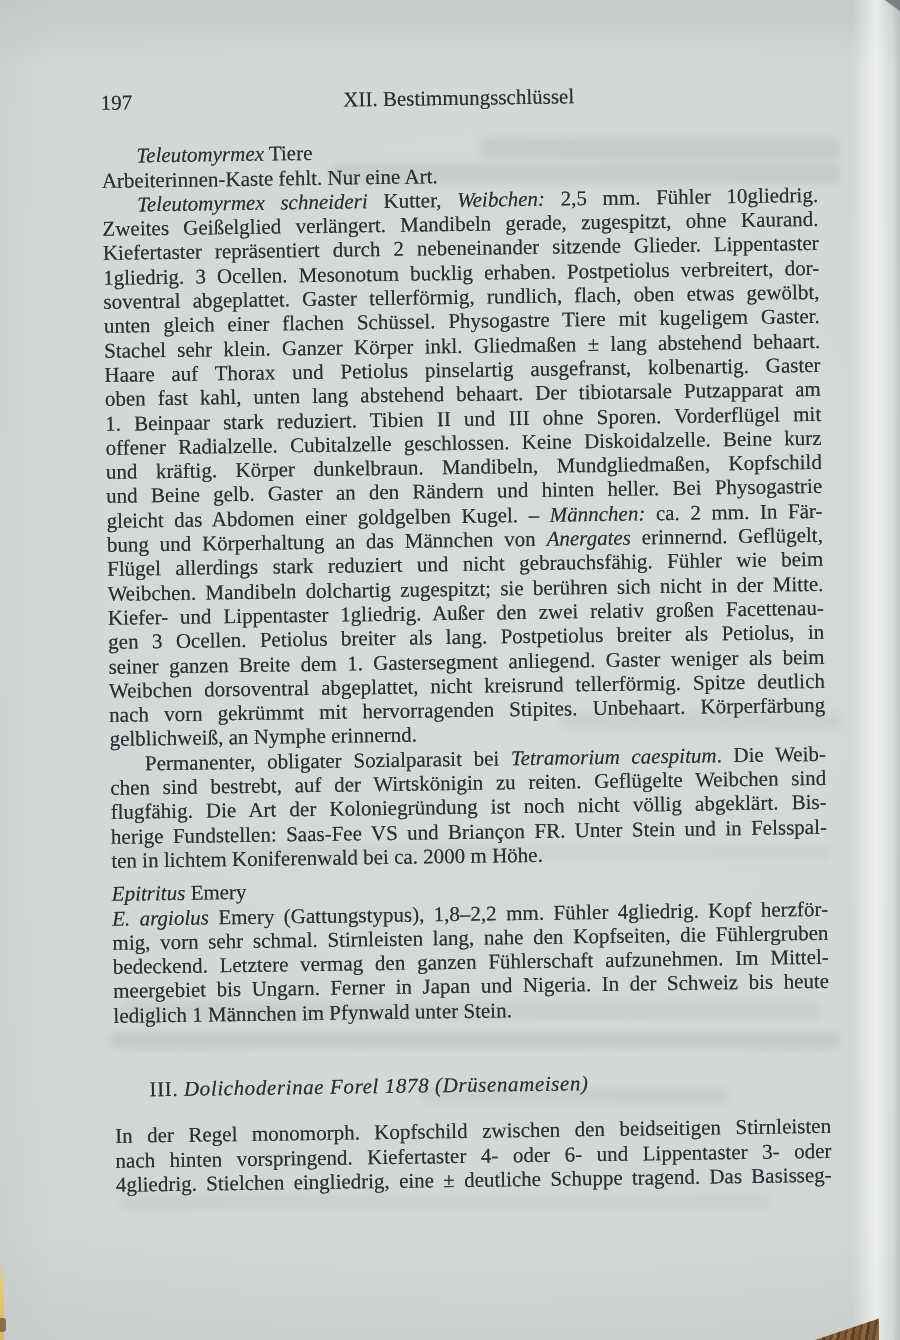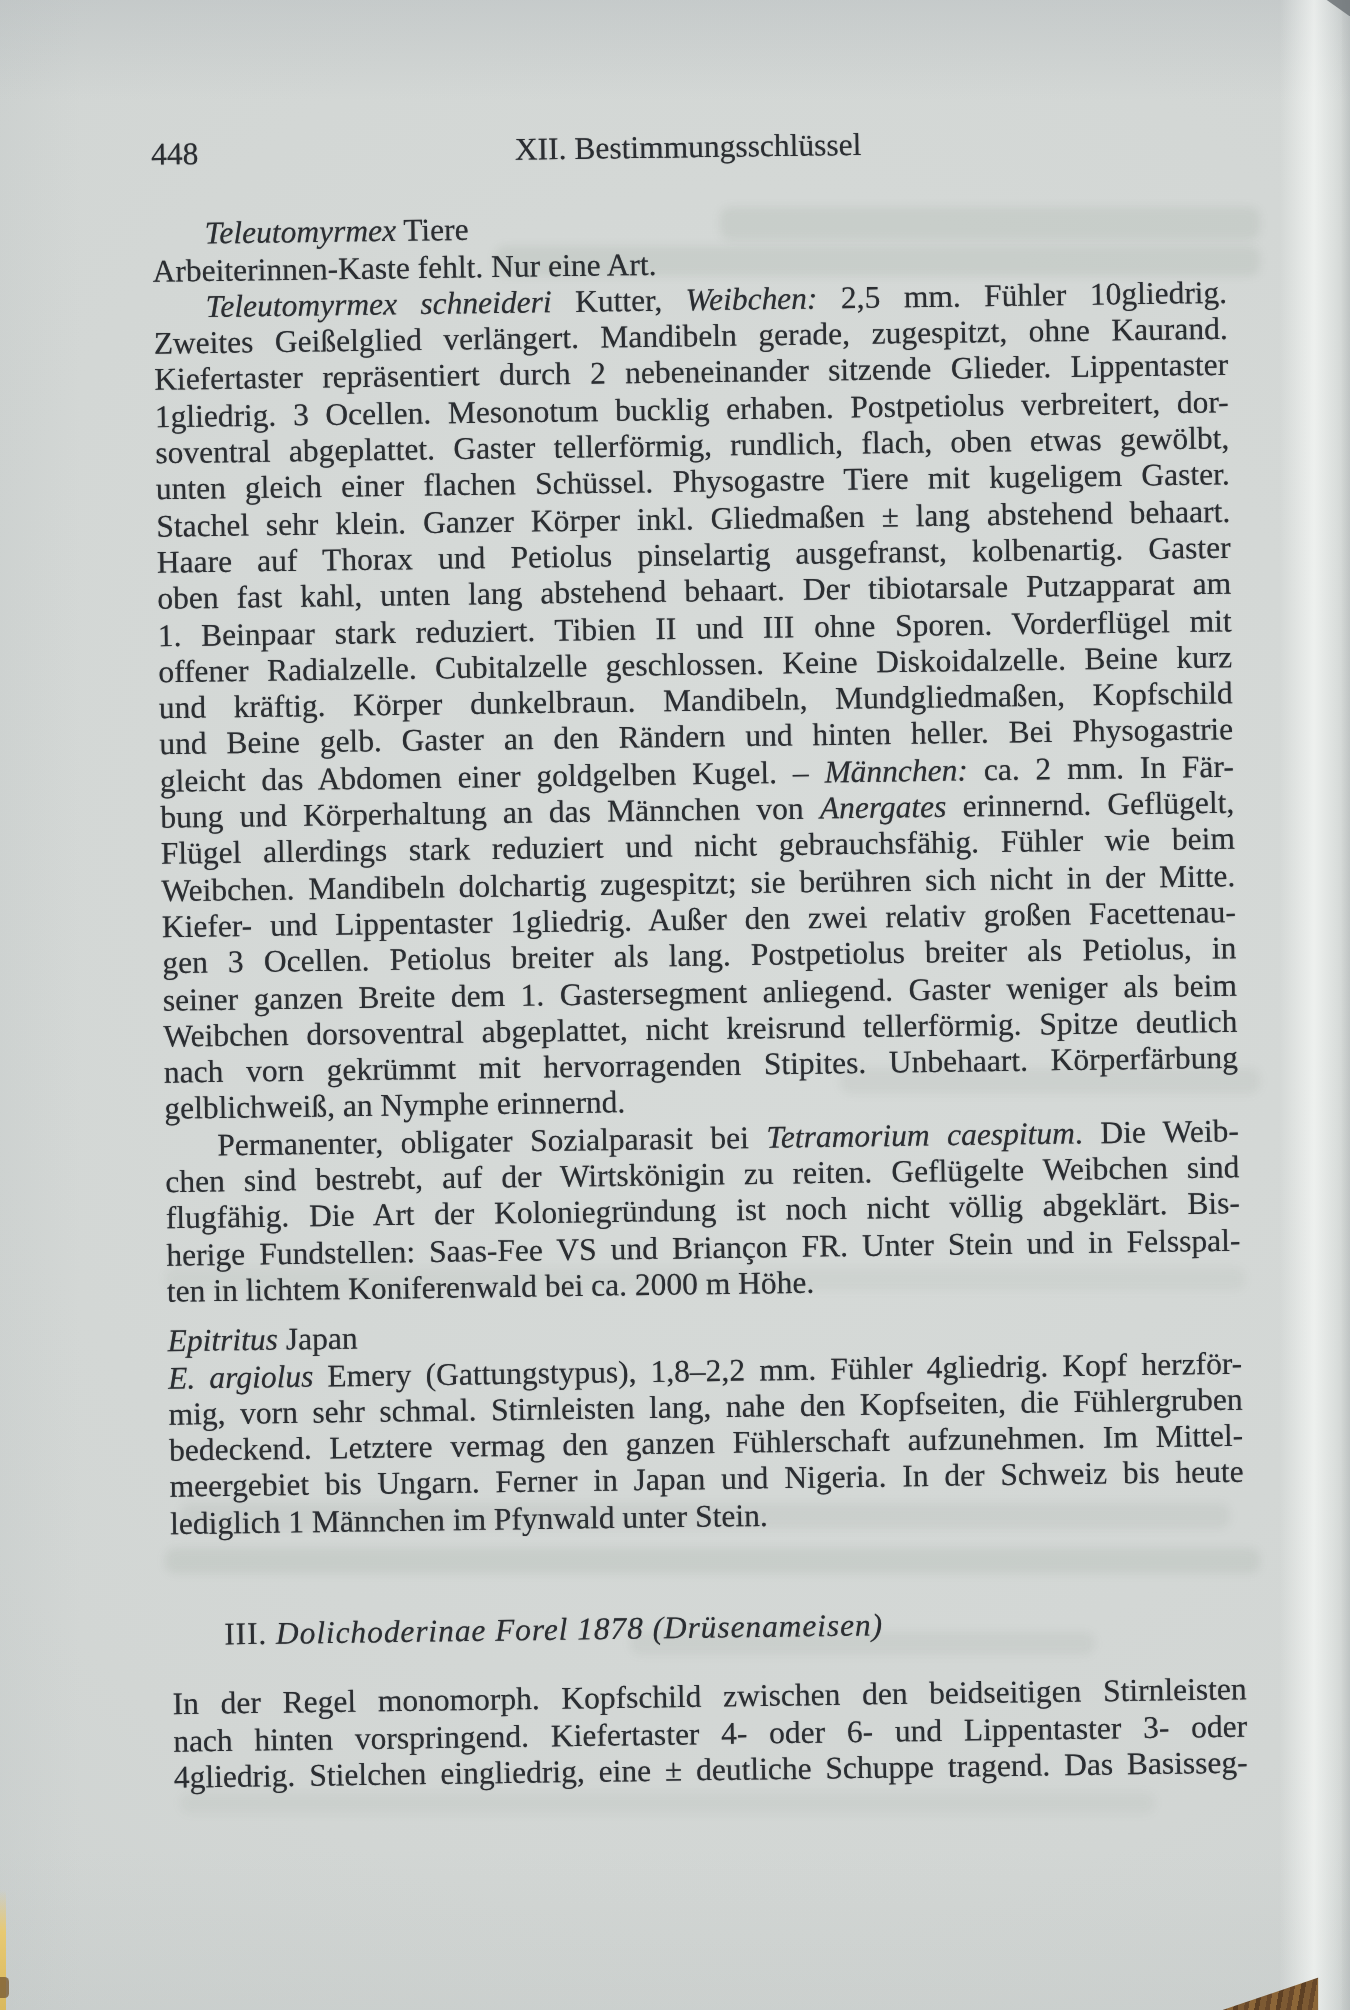--- a/index.html
+++ b/index.html
@@ -85,21 +85,21 @@
 <div class="smudge sm3"></div>
 <div class="smudge sm4"></div>
 <div class="smudge sm5"></div>
 <div class="smudge sm6"></div>
 <div class="smudge sm7"></div>
 <div class="smudge sm8"></div>
 
 <div class="text-rotor">
   <div class="text-col">
     <div class="header-row">
-      <span>448</span>
+      <span>197</span>
       <span class="running-header">XII. Bestimmungsschlüssel</span>
     </div>
     <div id="text-body">
         <div class="block genus-heading-teleutomyrmex">
           <div class="line lastleft ind"><span class="it">Teleutomyrmex</span><span> Tiere</span></div>
         </div>
         <div class="block teleutomyrmex-note">
           <div class="line lastleft"><span>Arbeiterinnen-Kaste fehlt. Nur eine Art.</span></div>
         </div>
         <div class="block teleutomyrmex-schneideri-description">
@@ -128,21 +128,21 @@
           <div class="line just lastleft"><span>gelblichweiß, an Nymphe erinnernd.</span></div>
         </div>
         <div class="block teleutomyrmex-biology">
           <div class="line just ind"><span>Permanenter, obligater Sozialparasit bei </span><span class="it">Tetramorium caespitum</span><span>. Die Weib-</span></div>
           <div class="line just"><span>chen sind bestrebt, auf der Wirtskönigin zu reiten. Geflügelte Weibchen sind</span></div>
           <div class="line just"><span>flugfähig. Die Art der Koloniegründung ist noch nicht völlig abgeklärt. Bis-</span></div>
           <div class="line just"><span>herige Fundstellen: Saas-Fee VS und Briançon FR. Unter Stein und in Felsspal-</span></div>
           <div class="line just lastleft"><span>ten in lichtem Koniferenwald bei ca. 2000 m Höhe.</span></div>
         </div>
         <div class="block genus-heading-epitritus">
-          <div class="line lastleft"><span class="it">Epitritus</span><span> Japan</span></div>
+          <div class="line lastleft"><span class="it">Epitritus</span><span> Emery</span></div>
         </div>
         <div class="block epitritus-argiolus-description">
           <div class="line just"><span class="it">E. argiolus</span><span> Emery (Gattungstypus), 1,8–2,2 mm. Fühler 4gliedrig. Kopf herzför-</span></div>
           <div class="line just"><span>mig, vorn sehr schmal. Stirnleisten lang, nahe den Kopfseiten, die Fühlergruben</span></div>
           <div class="line just"><span>bedeckend. Letztere vermag den ganzen Fühlerschaft aufzunehmen. Im Mittel-</span></div>
           <div class="line just"><span>meergebiet bis Ungarn. Ferner in Japan und Nigeria. In der Schweiz bis heute</span></div>
           <div class="line just lastleft"><span>lediglich 1 Männchen im Pfynwald unter Stein.</span></div>
         </div>
         <div class="block section-heading-dolichoderinae">
           <div class="line lastleft"><span>III. </span><span class="it">Dolichoderinae Forel 1878 (Drüsenameisen)</span></div>

